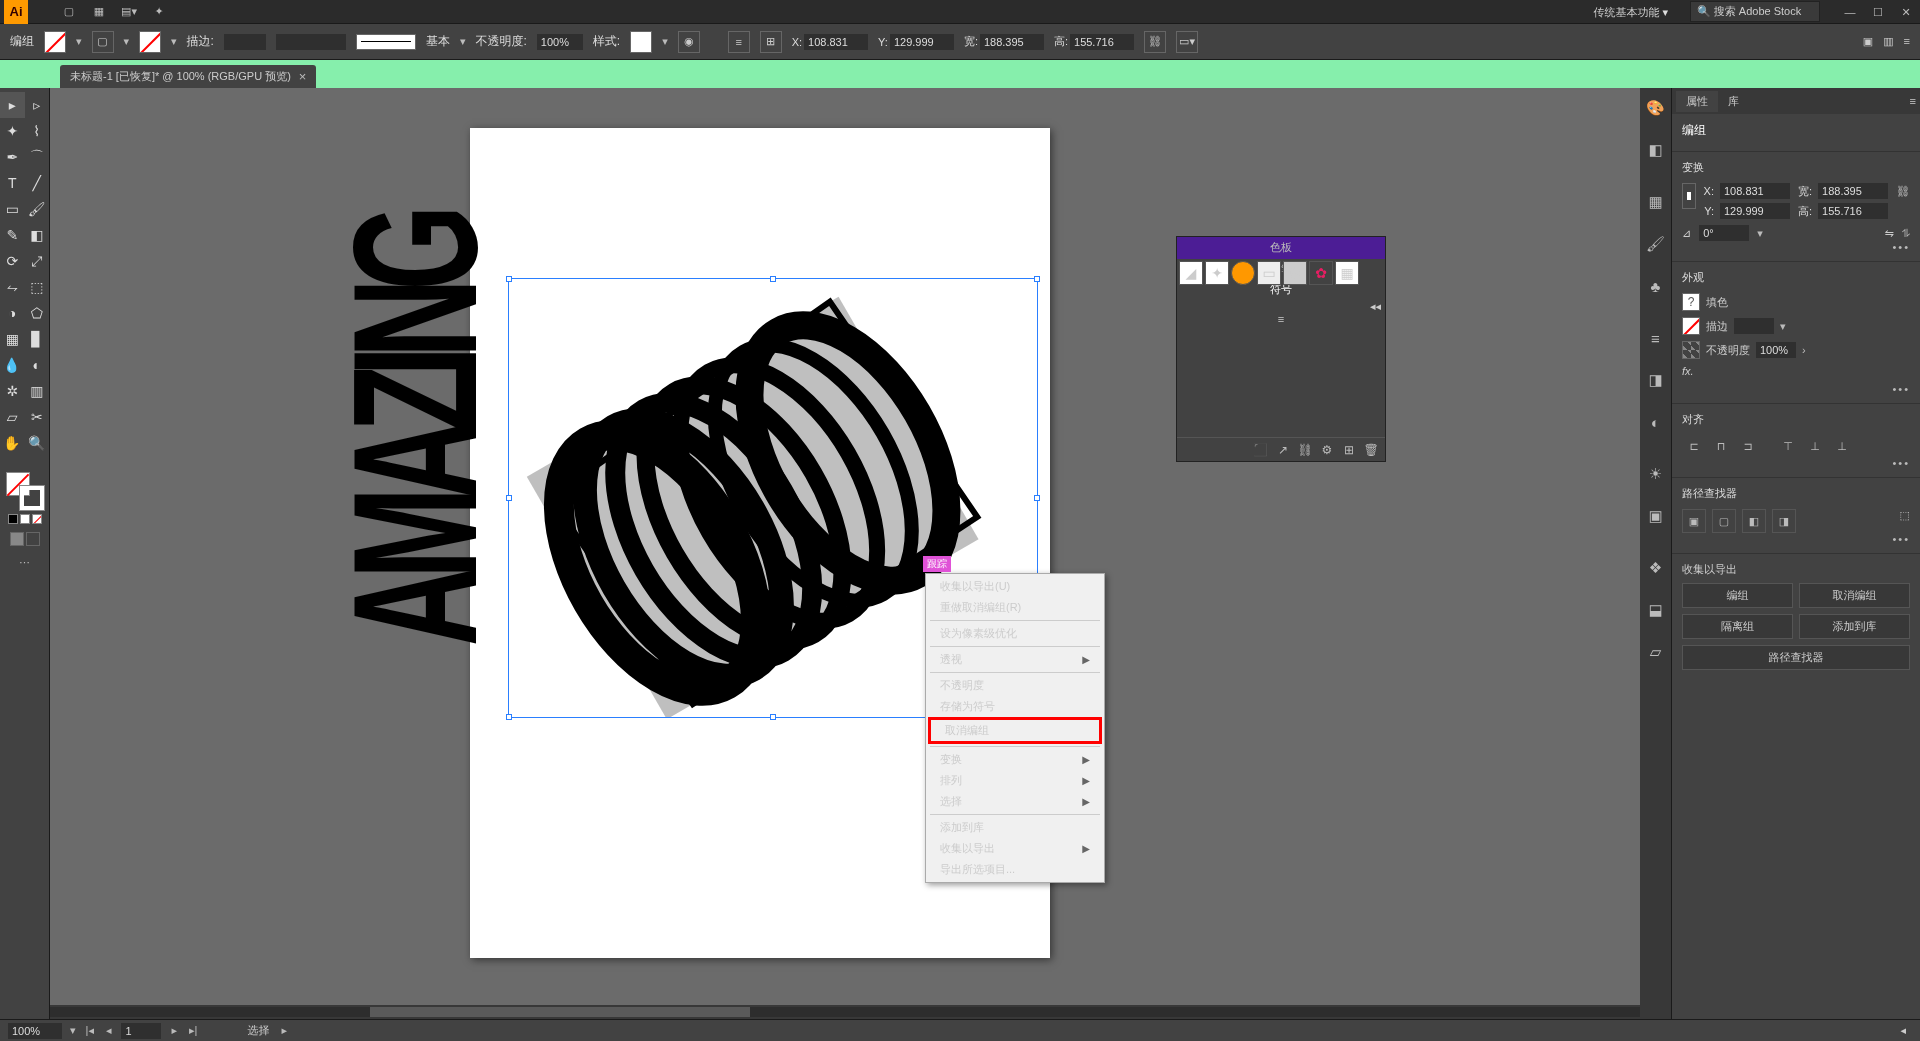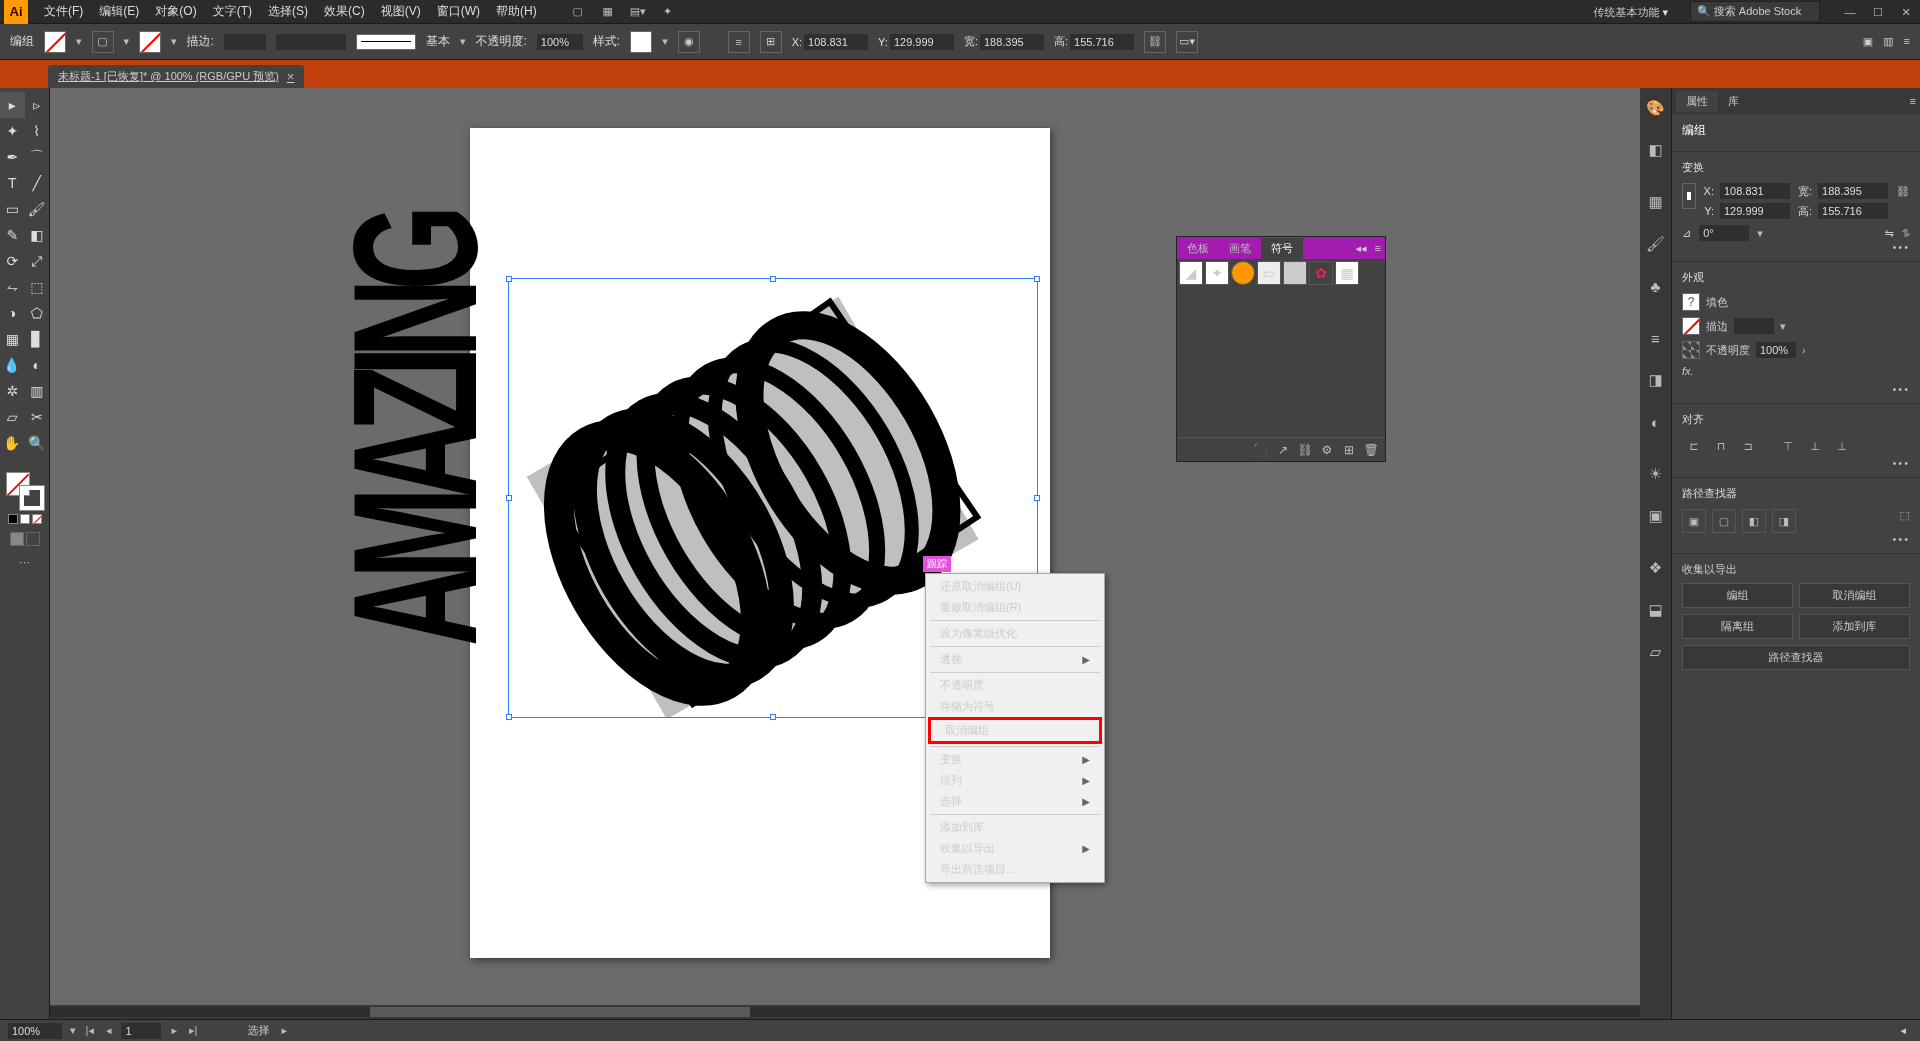--- a/index.html
+++ b/index.html
@@ -24,21 +24,21 @@
 .ctrl-box { width: 22px; height: 22px; border: 1px solid #666; display: flex; align-items: center; justify-content: center; }
 .fill-none { background: #fff; position: relative; overflow: hidden; }
 .fill-none::after { content:""; position: absolute; left:-4px; top:50%; width:30px; height:2px; background: red; transform: rotate(-45deg); }
 .stroke-preview { width: 60px; height: 16px; background: #fff; border: 1px solid #666; position: relative; display: flex; align-items: center; justify-content: center; }
 .stroke-preview .line { width: 50px; height: 1px; background: #000; }
 .coord-group { display: flex; align-items: center; gap: 2px; }
 .coord-group .lbl { font-size: 11px; color: #ddd; }
 .controlbar-right { margin-left: auto; display: flex; gap: 10px; }
 
 
-.doctab-row { height: 28px; background: #c2410c; display: flex; align-items: flex-end; padding-left: 48px; text-decoration: underline; }
+.doctab-row { height: 28px; background: #86efac; display: flex; align-items: flex-end; padding-left: 60px; }
 .doctab { background: #424242; padding: 4px 10px; border-radius: 3px 3px 0 0; display: flex; align-items: center; gap: 8px; }
 .doctab .close { font-size: 13px; color: #bbb; }
 
 
 .main { display: flex; height: calc(100% - 24px - 36px - 28px - 22px); }
 
 
 .toolbox { width: 50px; background: #424242; border-right: 1px solid #1a1a1a; display: flex; flex-direction: column; padding-top: 4px; }
 .tool-row { display: flex; height: 26px; }
 .tool { width: 25px; height: 26px; display: flex; align-items: center; justify-content: center; color: #ddd; font-size: 14px; cursor: pointer; position: relative; }
@@ -70,21 +70,21 @@
 .ctxmenu { position: absolute; left: 875px; top: 485px; width: 180px; background: #f0f0f0; border: 1px solid #aaa; box-shadow: 2px 2px 6px rgba(0,0,0,0.4); padding: 2px 0; z-index: 100; }
 .ctx-item { padding: 3px 14px; color: #333; font-size: 12px; display: flex; justify-content: space-between; align-items: center; cursor: pointer; }
 .ctx-item.disabled { color: #999; }
 .ctx-item.highlight { border: 3px solid #ff0000; margin: 0 2px; }
 .ctx-sep { height: 1px; background: #ccc; margin: 2px 4px; }
 .ctx-sub { font-size: 10px; color: #666; }
 .ctx-label { position: absolute; left: 873px; top: 468px; font-size: 10px; background: #e052d7; color:#fff; padding: 1px 4px; z-index:101; }
 
 
 .symbols-panel { position: absolute; right: 254px; top: 148px; width: 210px; background: #424242; border: 1px solid #222; }
-.sym-tabs { display: flex; background: #a21caf; height: 22px; align-items: center; }
+.sym-tabs { display: flex; background: #4c1d95; height: 22px; align-items: center; flex-direction: column; }
 .sym-tab { padding: 3px 10px; font-size: 11px; color: #bbb; }
 .sym-tab.active { background: #424242; color: #fff; }
 .sym-grid { display: flex; flex-wrap: wrap; padding: 2px; gap: 2px; min-height: 48px; }
 .sym-item { width: 24px; height: 24px; border: 1px solid #555; display:flex; align-items:center; justify-content:center; font-size: 14px; }
 .sym-grid-extra { min-height: 130px; }
 .sym-footer { height: 24px; border-top: 1px solid #555; display: flex; justify-content: flex-end; align-items: center; gap: 6px; padding: 0 6px; }
 .sym-footer .fi { width: 16px; height: 16px; display:flex; align-items:center; justify-content:center; color: #bbb; font-size: 12px; }
 
 
 .icon-strip { width: 32px; background: #383838; border-right: 1px solid #1a1a1a; display: flex; flex-direction: column; align-items: center; padding-top: 8px; gap: 18px; }
@@ -128,31 +128,20 @@
 .panel-collapse { margin-left: auto; padding: 0 6px; }
 
 
 svg { display: block; }
 </style>
 </head>
 <body>
 
 <div class="menubar">
   <div class="ai-logo">Ai</div>
-  <div style="display:flex;">
-    <span class="menu-item">文件(F)</span>
-    <span class="menu-item">编辑(E)</span>
-    <span class="menu-item">对象(O)</span>
-    <span class="menu-item">文字(T)</span>
-    <span class="menu-item">选择(S)</span>
-    <span class="menu-item">效果(C)</span>
-    <span class="menu-item">视图(V)</span>
-    <span class="menu-item">窗口(W)</span>
-    <span class="menu-item">帮助(H)</span>
-  </div>
   <div class="menubar-center">
     <span class="ticon">▢</span>
     <span class="ticon">▦</span>
     <span class="ticon">▤▾</span>
     <span class="ticon">✦</span>
   </div>
   <div class="menubar-right">
     <span class="workspace-switch"><span>传统基本功能</span> ▾</span>
     <div class="search-stock">🔍 <span>搜索 Adobe Stock</span></div>
     <div class="win-controls">
@@ -326,21 +315,21 @@
         <div class="sel-handle bl"></div>
         <div class="sel-handle bm"></div>
         <div class="sel-handle br"></div>
       </div>
     </div>
 
     <div class="ctx-label">跟踪</div>
 
     <div class="ctxmenu" id="ctxmenu">
         <div class="ctx-item">
-          <span>还原取消编组(U)</span>
+          <span>收集以导出(U)</span>
         </div>
         <div class="ctx-item">
           <span>重做取消编组(R)</span>
         </div>
         <div class="ctx-sep"></div>
         <div class="ctx-item">
           <span>设为像素级优化</span>
         </div>
         <div class="ctx-sep"></div>
         <div class="ctx-item disabled">

